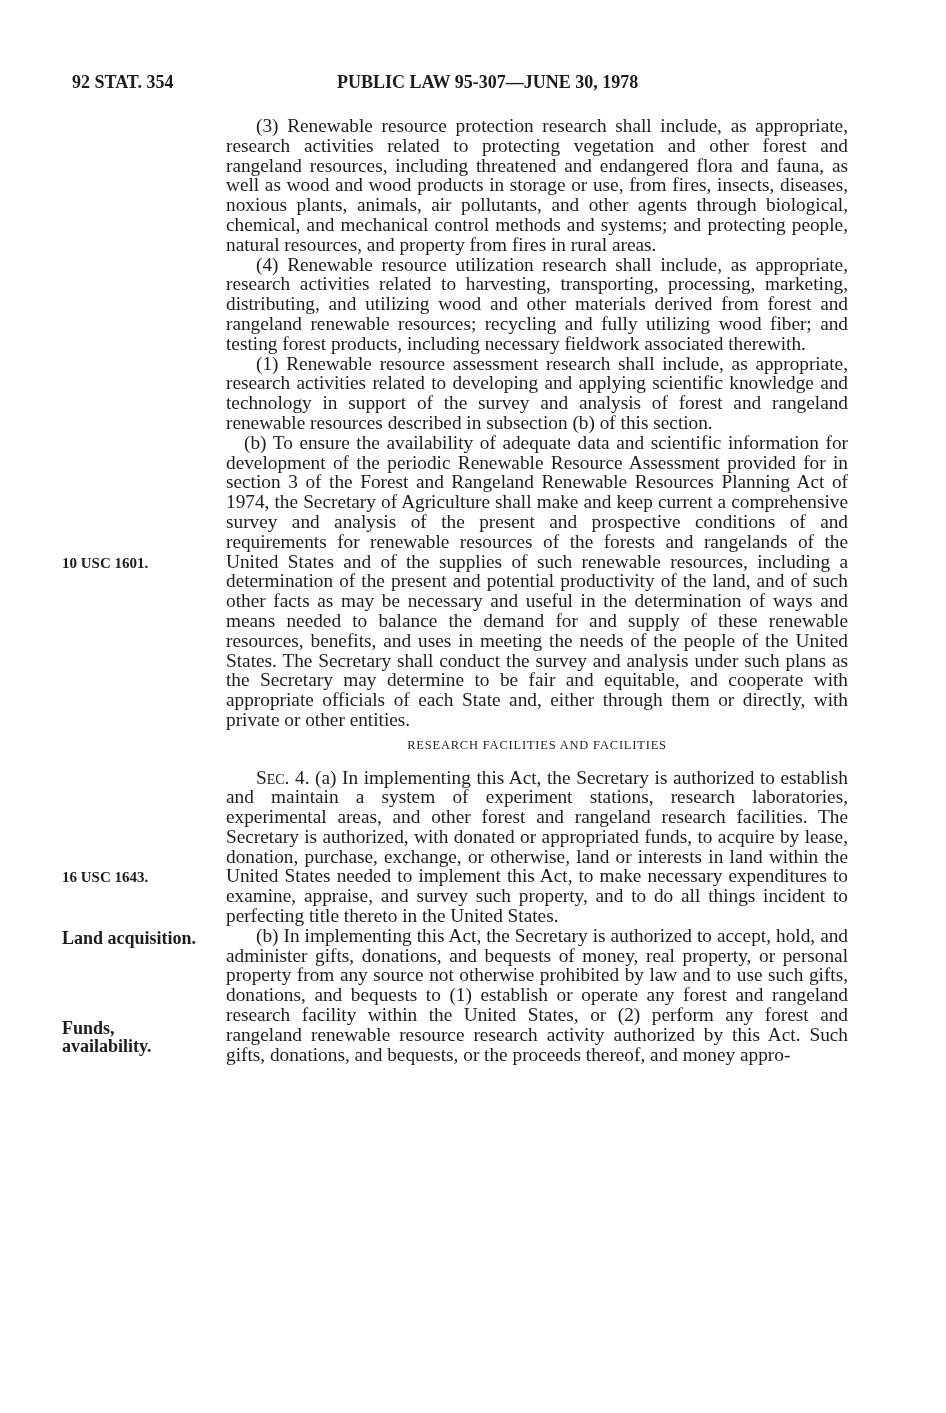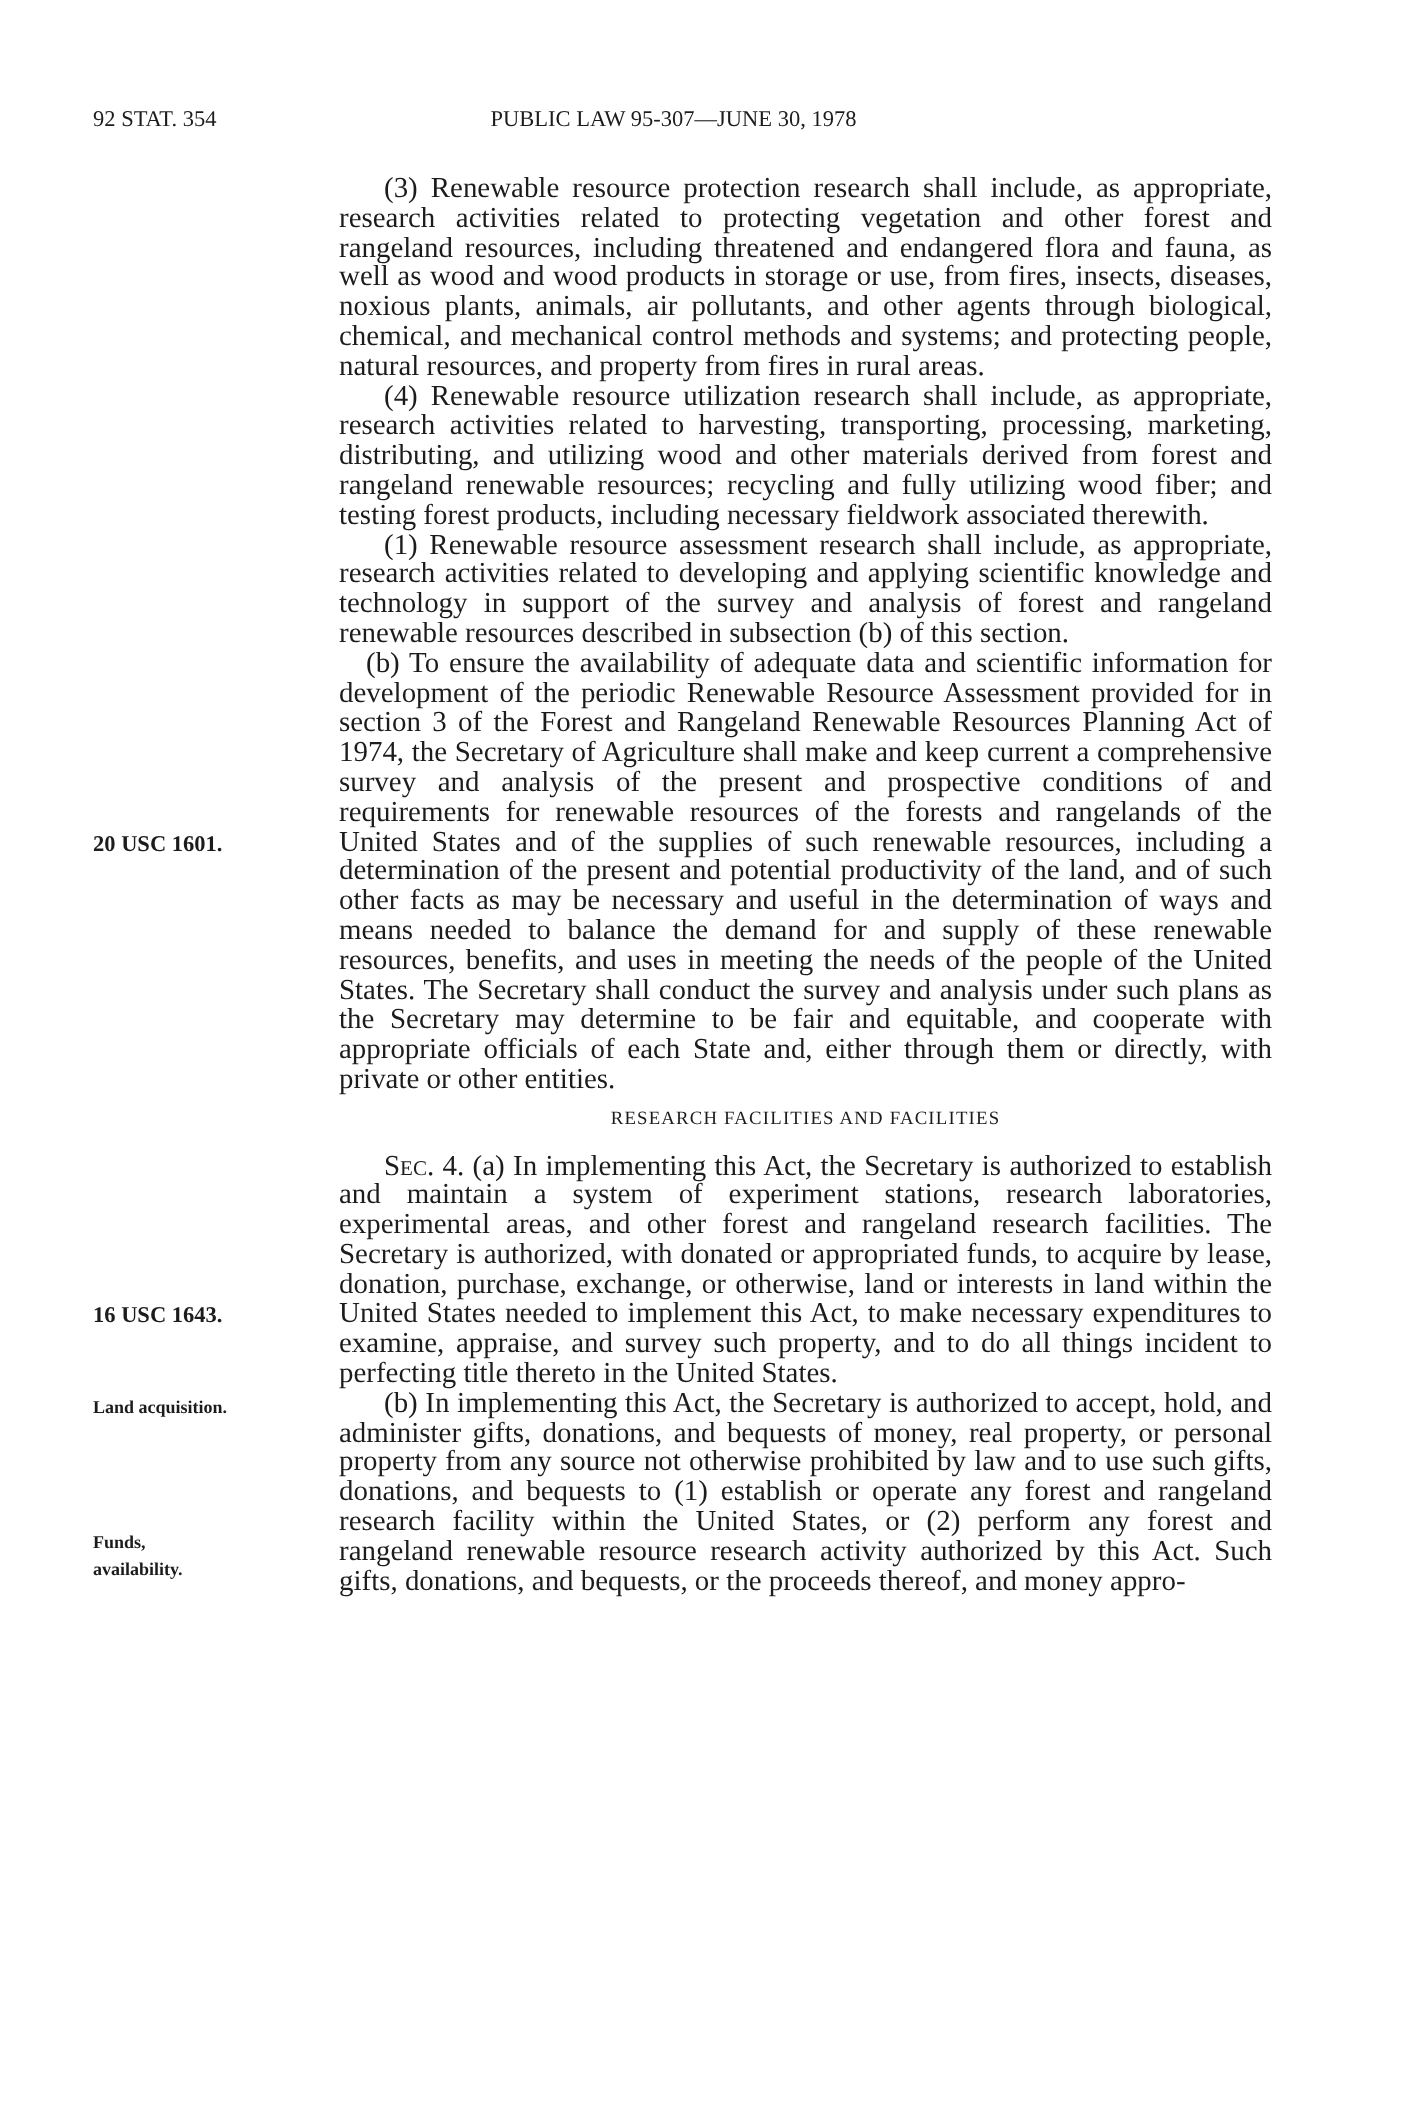--- a/index.html
+++ b/index.html
@@ -2,51 +2,51 @@
 <html><head>
   <meta charset="utf-8">
   <style>
     html, body { margin: 0; padding: 0; background: #ffffff; }
     body {
       width: 946px; height: 1413px; position: relative; overflow: hidden;
       font-family: "DejaVu Serif", "Liberation Serif", serif;
       color: #1c1c1c;
     }
     .page-header {
-      position: absolute; top: 72px; left: 62px; width: 780px; height: 30px;
-      font-family: "Liberation Serif", serif; font-weight: normal; font-size: 15px;
+      position: absolute; top: 72px; left: 72px; width: 780px; height: 30px;
+      font-family: "Liberation Serif", serif; font-weight: bold; font-size: 18px;
     }
     .hdr-left { position: absolute; left: 0; top: 0; }
     .hdr-center { position: absolute; left: 265px; top: 0; }
     .body-col {
       position: absolute; left: 226px; top: 116px; width: 622px;
       font-family: "Liberation Serif", serif; font-size: 19.3px; line-height: 19.8px;
       text-align: justify;
     }
     .para { margin: 0; text-indent: 30px; }
     .heading {
       text-align: center; font-size: 12.5px; letter-spacing: 0.8px;
       margin: 6px 0 12px 0; text-indent: 0;
     }
     .smallcaps { font-variant: small-caps; margin-top: 44px; }
     .margin-note {
       position: absolute; left: 62px; width: 140px;
       font-family: "Liberation Serif", serif; font-weight: bold; font-size: 15px; line-height: 18px;
     }
-    .margin-note.small { font-size: 12px; }
+    .margin-note.small { font-size: 18px; }
   </style>
 </head>
 <body>
 
 <div class="page-header">
   <span class="hdr-left">92 STAT. 354</span>
   <span class="hdr-center">PUBLIC LAW 95-307—JUNE 30, 1978</span>
 </div>
 
-<div class="margin-note" style="top:554px;">20 USC 1601.</div>
+<div class="margin-note" style="top:554px;">10 USC 1601.</div>
 <div class="margin-note" style="top:868px;">16 USC 1643.</div>
 <div class="margin-note small" style="top:929px;">Land acquisition.</div>
 <div class="margin-note small" style="top:1019px; width:90px;">Funds, availability.</div>
 
 <div class="body-col">
   <p class="para">(3) Renewable resource protection research shall include, as appropriate, research activities related to protecting vegetation and other forest and rangeland resources, including threatened and endangered flora and fauna, as well as wood and wood products in storage or use, from fires, insects, diseases, noxious plants, animals, air pollutants, and other agents through biological, chemical, and mechanical control methods and systems; and protecting people, natural resources, and property from fires in rural areas.</p>
   <p class="para">(4) Renewable resource utilization research shall include, as appropriate, research activities related to harvesting, transporting, processing, marketing, distributing, and utilizing wood and other materials derived from forest and rangeland renewable resources; recycling and fully utilizing wood fiber; and testing forest products, including necessary fieldwork associated therewith.</p>
   <p class="para">(1) Renewable resource assessment research shall include, as appropriate, research activities related to developing and applying scientific knowledge and technology in support of the survey and analysis of forest and rangeland renewable resources described in subsection (b) of this section.</p>
   <p class="para" style="text-indent:18px;">(b) To ensure the availability of adequate data and scientific information for development of the periodic Renewable Resource Assessment provided for in section 3 of the Forest and Rangeland Renewable Resources Planning Act of 1974, the Secretary of Agriculture shall make and keep current a comprehensive survey and analysis of the present and prospective conditions of and requirements for renewable resources of the forests and rangelands of the United States and of the supplies of such renewable resources, including a determination of the present and potential productivity of the land, and of such other facts as may be necessary and useful in the determination of ways and means needed to balance the demand for and supply of these renewable resources, benefits, and uses in meeting the needs of the people of the United States. The Secretary shall conduct the survey and analysis under such plans as the Secretary may determine to be fair and equitable, and cooperate with appropriate officials of each State and, either through them or directly, with private or other entities.</p>
   <p class="para heading">RESEARCH FACILITIES AND FACILITIES</p>

